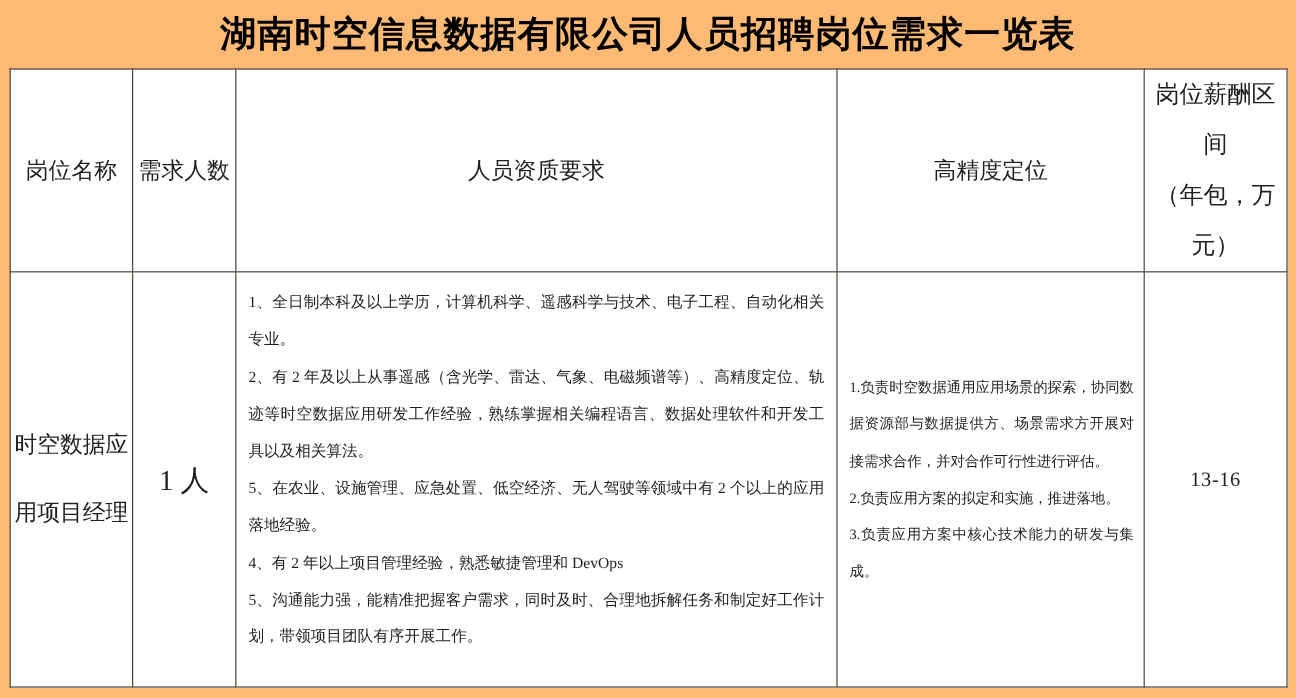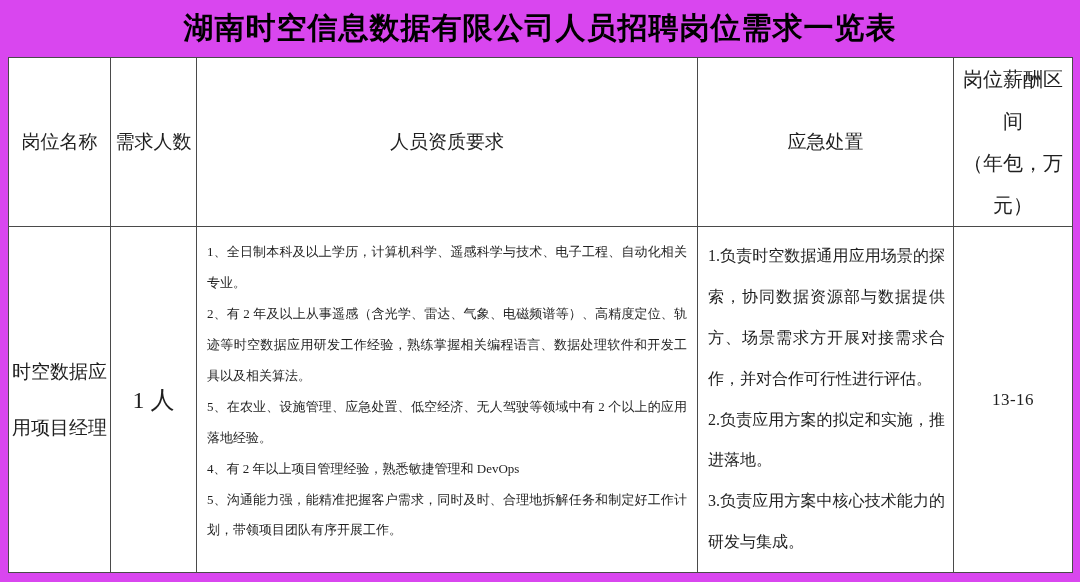--- a/index.html
+++ b/index.html
@@ -4,21 +4,21 @@
 <style>
   * { box-sizing: border-box; }
   html, body {
     margin: 0; padding: 0;
     width: 1080px; height: 582px;
     background: #ffffff;
     font-family: "Liberation Serif", "DejaVu Serif", serif;
     color: #1f1f1f;
     overflow: hidden;
   }
-  .page { position: relative; width: 1080px; height: 582px; background: #d946ef; }
+  .page { position: relative; width: 1080px; height: 582px; background: #fdba74; }
   .doc-title {
     margin: 0;
     padding-top: 8px;
     text-align: center;
     font-family: "Liberation Sans", "DejaVu Sans", sans-serif;
     font-size: 30px;
     font-weight: 700;
     letter-spacing: 1px;
     color: #000;
     white-space: nowrap;
@@ -61,21 +61,21 @@
     vertical-align: top;
     padding: 10px 10px 6px 10px;
     font-size: 13px;
     line-height: 2.38;
     text-align: justify;
   }
   td.c-qual p { margin: 0; }
   td.c-resp {
     vertical-align: middle;
     padding: 6px 8px 6px 10px;
-    font-size: 16px;
+    font-size: 12px;
     line-height: 2.55;
     text-align: justify;
   }
   td.c-resp p { margin: 0; }
   td.c-salary {
     text-align: center;
     vertical-align: middle;
     font-size: 17px;
     letter-spacing: 0.5px;
     margin-top: 32px;
@@ -94,21 +94,21 @@
       <col style="width:86px">
       <col style="width:501px">
       <col style="width:256px">
       <col style="width:119px">
     </colgroup>
     <thead>
       <tr>
         <th>岗位名称</th>
         <th>需求人数</th>
         <th>人员资质要求</th>
-        <th>应急处置</th>
+        <th>高精度定位</th>
         <th class="h-salary">
           <div>岗位薪酬区间</div>
           <div>（年包，万元）</div>
         </th>
       </tr>
     </thead>
     <tbody>
       <tr>
         <td class="c-position">
           <div>时空数据应用项目经理</div>

